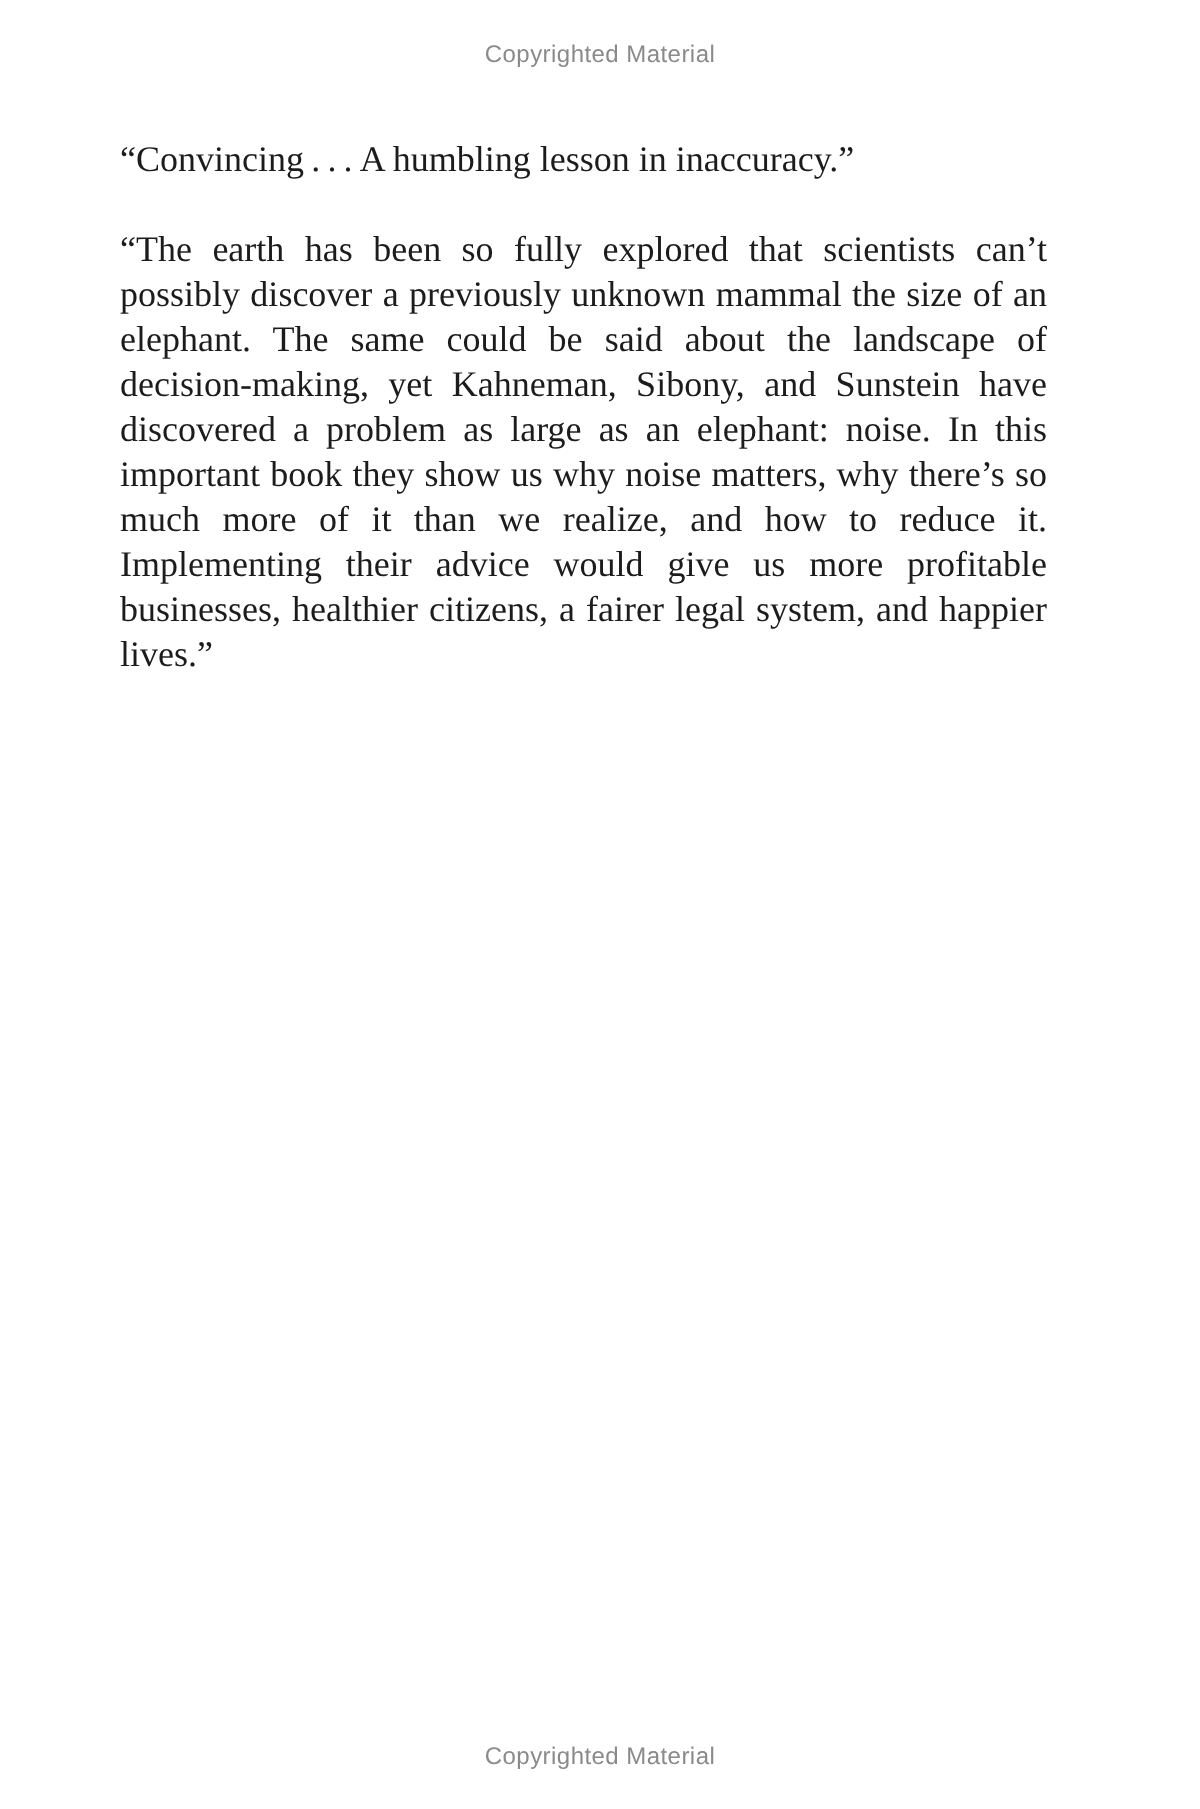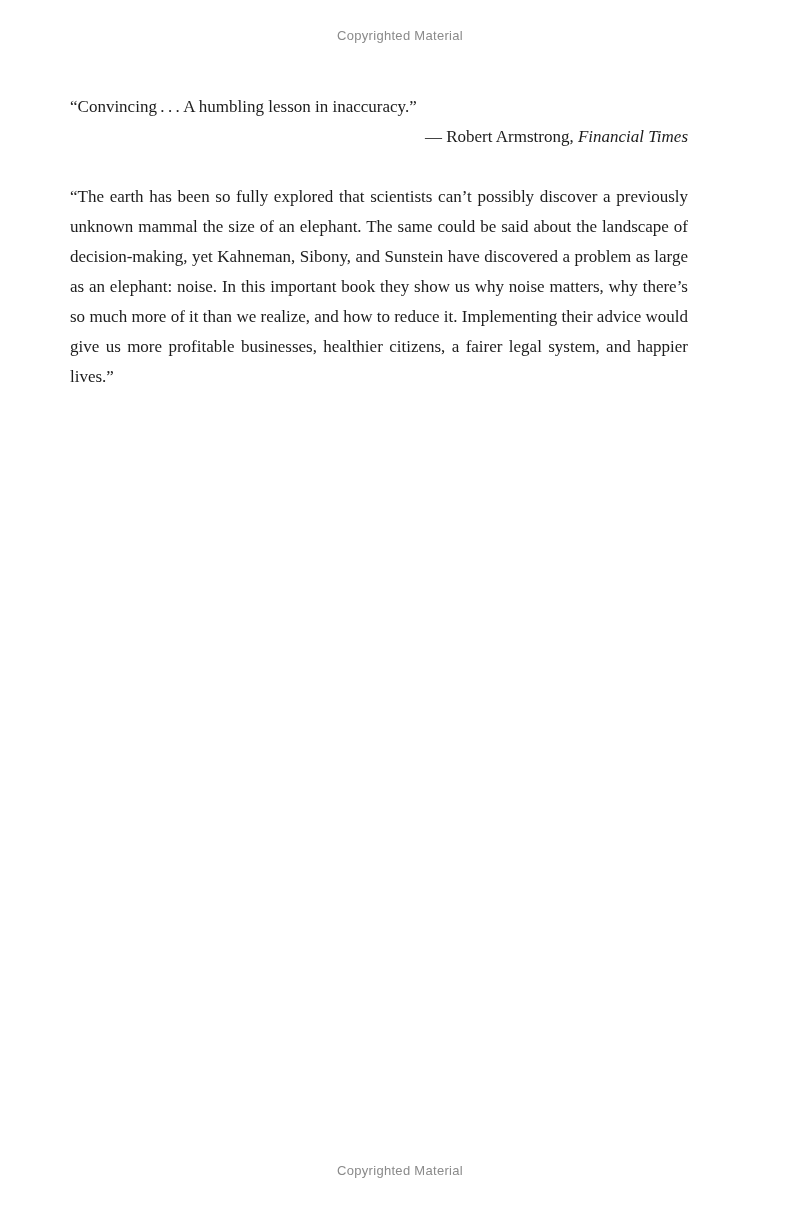--- a/index.html
+++ b/index.html
@@ -14,34 +14,34 @@
     color: #1c1c1c;
     position: relative;
     overflow: hidden;
   }
   .copyright-notice {
     position: absolute;
     left: 0;
     right: 0;
     text-align: center;
     font-family: "Liberation Sans", sans-serif;
-    font-size: 13px;
+    font-size: 16px;
     font-weight: 400;
     color: #8a8a8a;
     letter-spacing: 0.3px;
   }
   .copyright-notice.top { top: 28px; }
   .copyright-notice.bottom { top: 1163px; }
 
   .page-content {
     position: absolute;
-    left: 70px;
+    left: 80px;
     top: 92px;
     width: 618px;
-    font-size: 17px;
+    font-size: 24px;
     line-height: 30px;
   }
   .quote-block {
     margin-bottom: 30px;
   }
   .quote-text {
     text-align: justify;
     margin: 0;
   }
   .quote-text.short {
@@ -57,21 +57,20 @@
 </style>
 </head>
 <body>
 
 <div class="copyright-notice top">Copyrighted Material</div>
 
 <div class="page-content">
 
   <div class="quote-block">
     <p class="quote-text short">“Convincing . . . A humbling lesson in inaccuracy.”</p>
-    <p class="attribution"><span>— Robert Armstrong, </span><span class="source-italic">Financial Times</span></p>
   </div>
 
   <div class="quote-block">
     <p class="quote-text">“The earth has been so fully explored that scientists can’t possibly discover a previously unknown mammal the size of an elephant. The same could be said about the landscape of decision-making, yet Kahneman, Sibony, and Sunstein have discovered a problem as large as an elephant: noise. In this important book they show us why noise matters, why there’s so much more of it than we realize, and how to reduce it. Implementing their advice would give us more profitable businesses, healthier citizens, a fairer legal system, and happier lives.”</p>
   </div>
 
 </div>
 
 <div class="copyright-notice bottom">Copyrighted Material</div>
 

